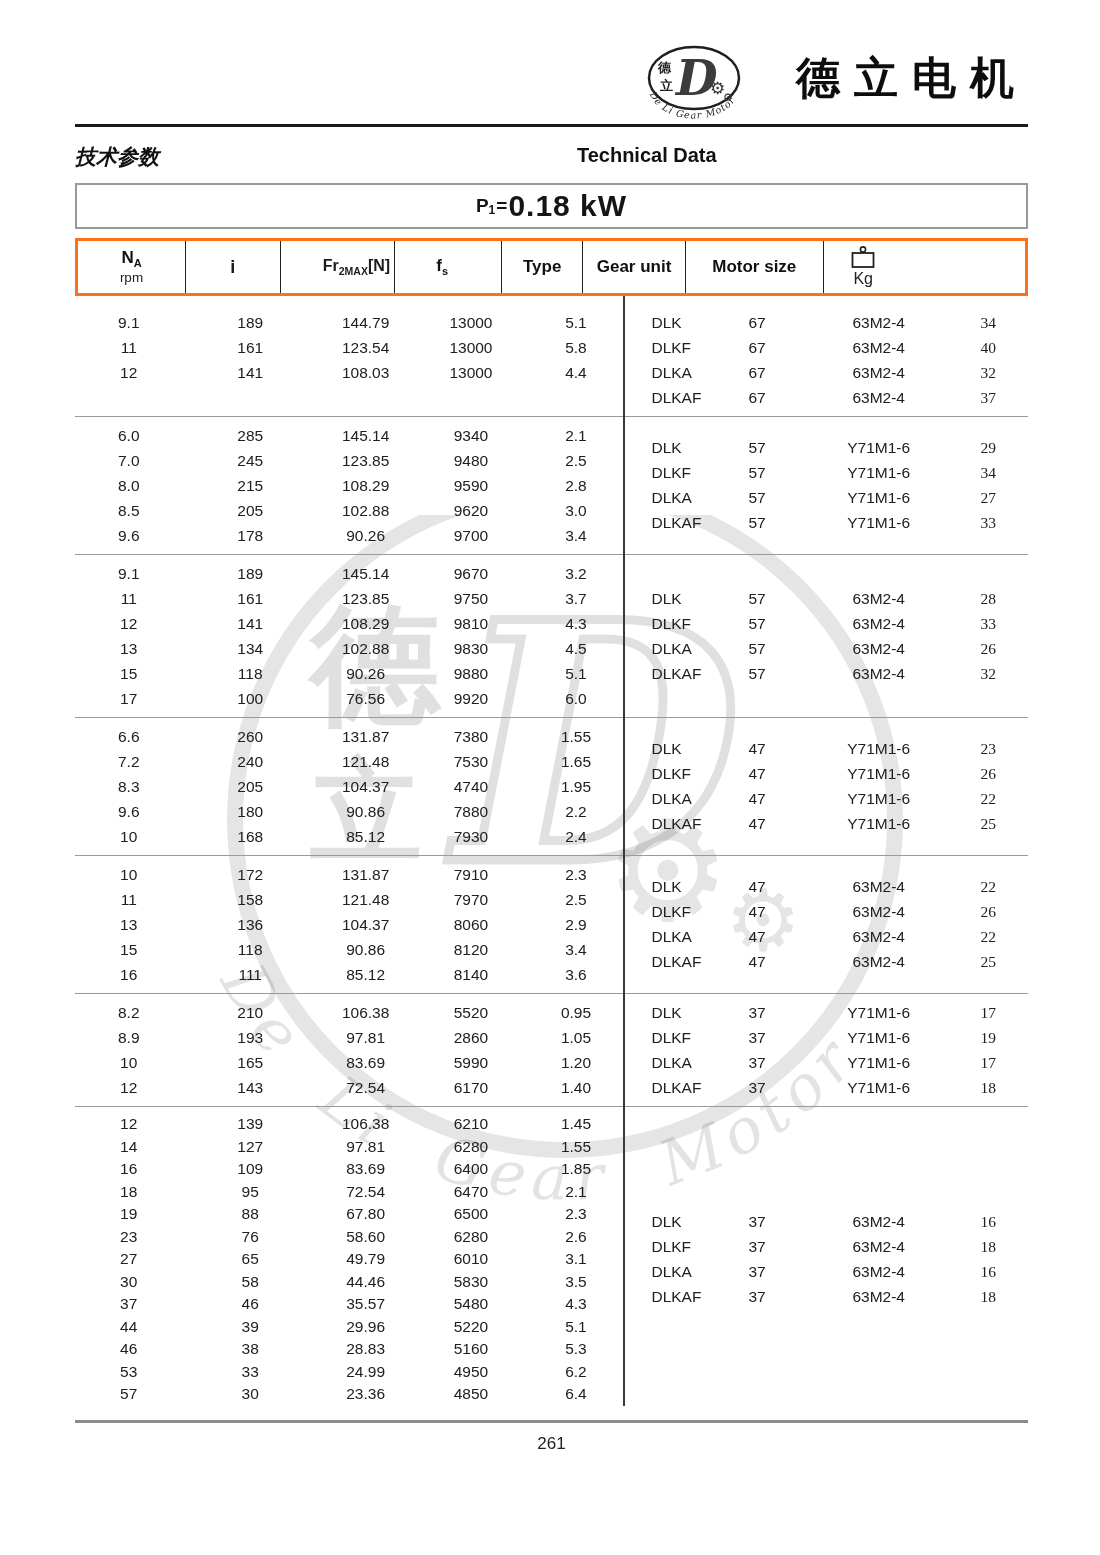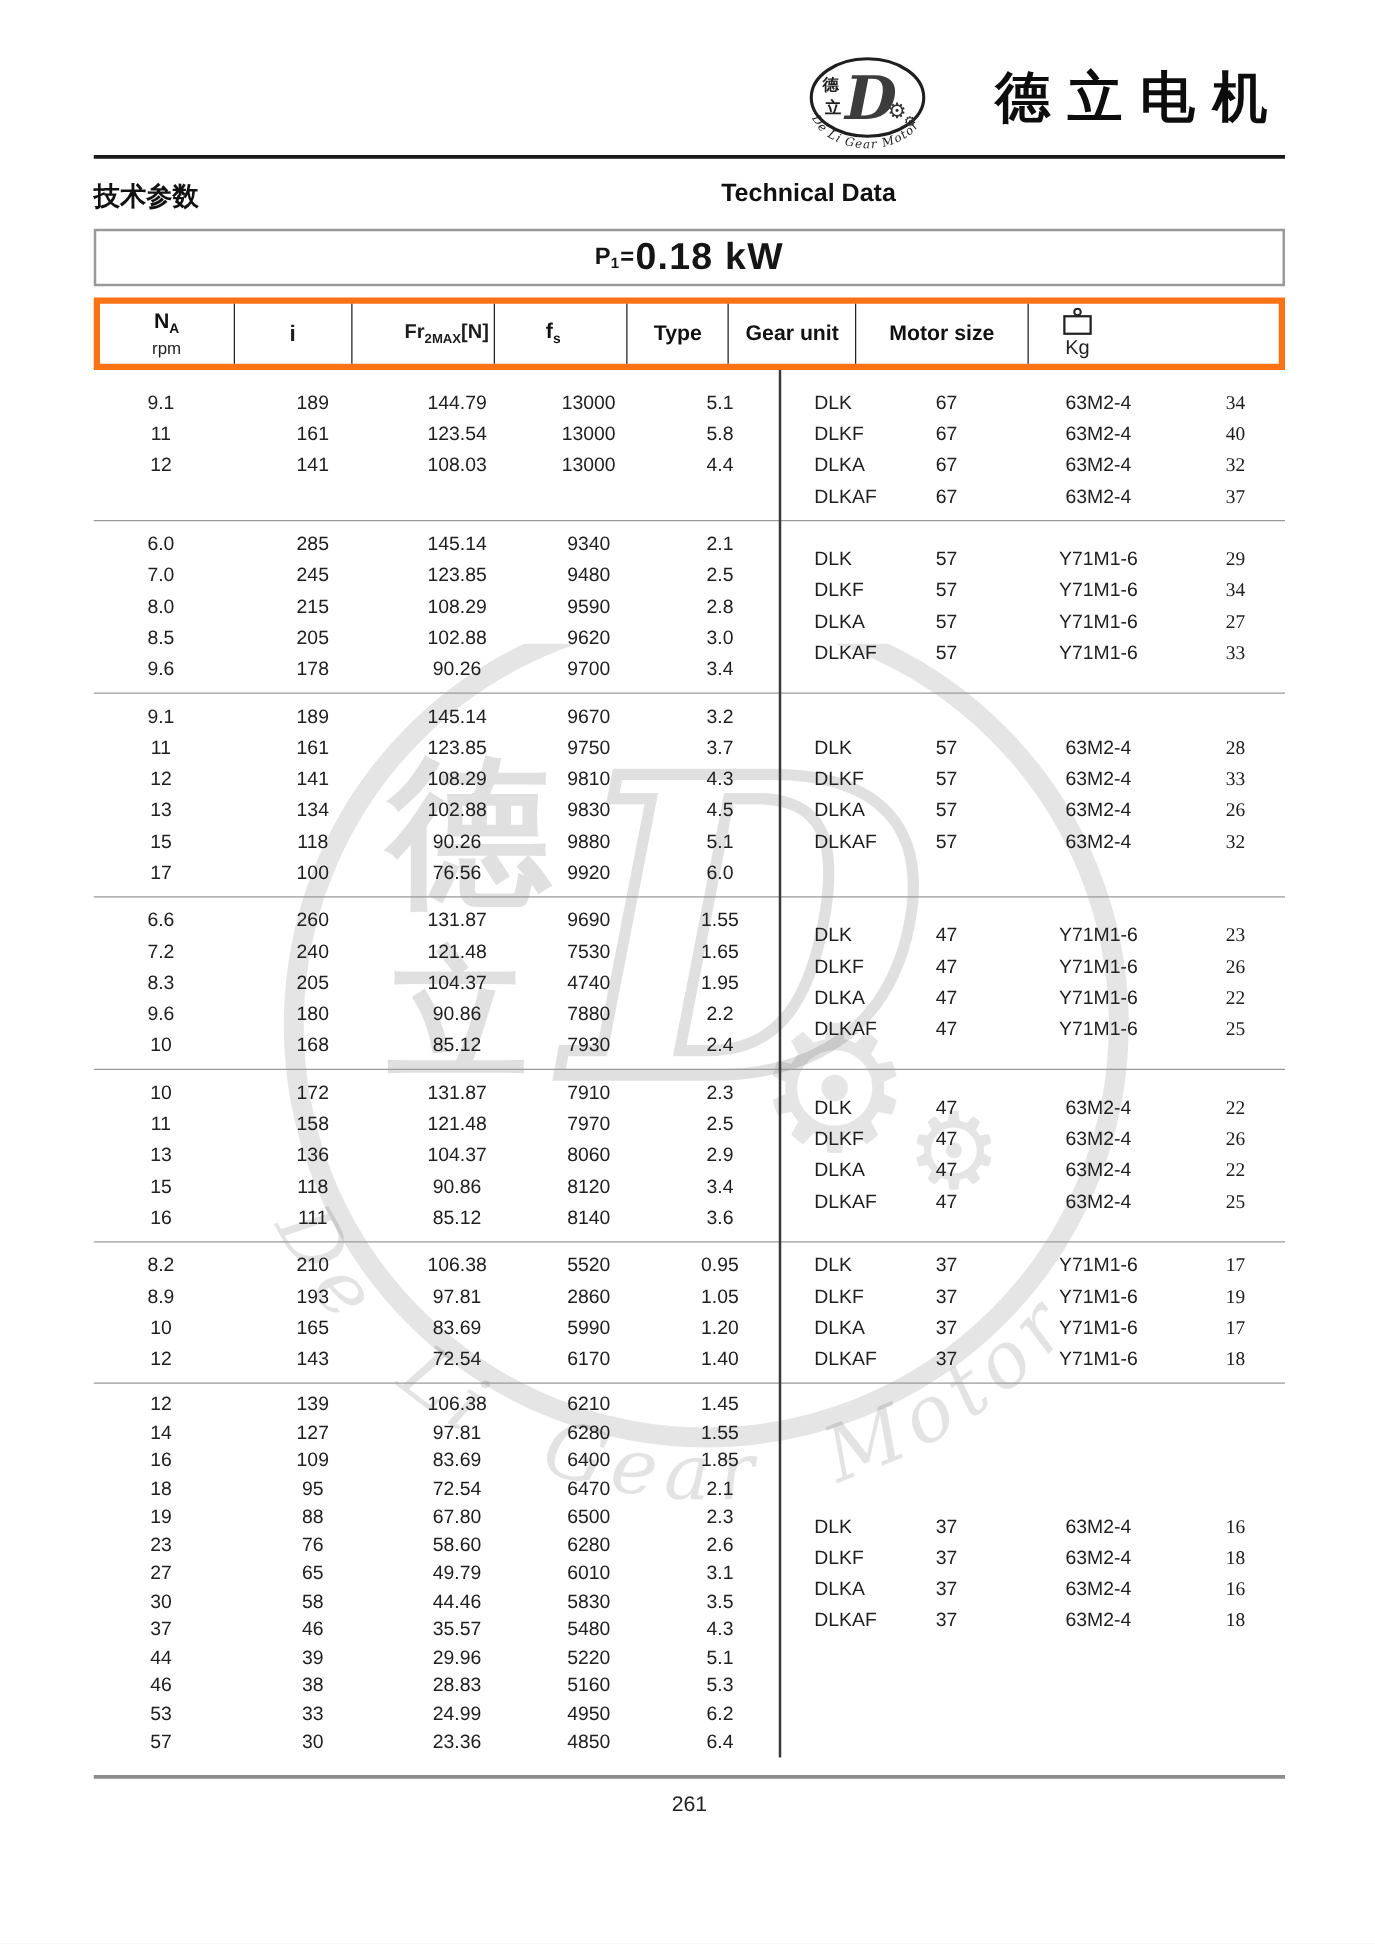--- a/index.html
+++ b/index.html
@@ -19,31 +19,31 @@
   
   .brand-row{display:flex;justify-content:flex-end;align-items:center;margin-top:34px;height:88px;}
   .logo-d{font:italic 900 48px "DejaVu Serif",serif;fill:#3c3c3c;}
   .logo-cjk{font-size:13px;fill:#222;font-weight:bold;}
   .logo-gear{fill:#333;}
   .logo-script{font:italic 9.5px "DejaVu Serif",serif;fill:#222;letter-spacing:1px;}
   .brand-name{font-family:"DejaVu Serif",serif;font-weight:900;font-size:44px;letter-spacing:14px;color:#0d0d0d;margin-left:14px;white-space:nowrap;}
   .top-rule{height:3px;background:#1a1a1a;margin-top:2px;}
   
   .title-row{position:relative;margin-top:16px;height:28px;}
-  .title-cn{position:absolute;left:0;top:0;font-size:21px;font-weight:600;color:#111;}
+  .title-cn{position:absolute;left:0;top:0;font-size:21px;font-weight:600;color:#111;font-style:italic;}
   .title-en{position:absolute;left:60%;transform:translateX(-50%);top:1px;font-size:20px;font-weight:bold;color:#111;}
   
   .power-box{margin-top:12px;height:46px;border:2px solid #999;box-sizing:border-box;
     display:flex;align-items:center;justify-content:center;}
   .power-sym{font-size:19px;font-weight:bold;color:#151515;}
   .power-sub{font-size:12px;font-weight:bold;color:#151515;position:relative;top:4px;}
   .power-eq{font-size:19px;font-weight:bold;color:#151515;margin:0 1px;}
   .power-val{font-size:30px;font-weight:800;color:#151515;letter-spacing:1px;}
   
-  .thead{margin-top:9px;display:flex;border:5px solid #f97316;box-sizing:border-box;height:58px;}
+  .thead{margin-top:9px;display:flex;border:3px solid #f97316;box-sizing:border-box;height:58px;}
   .th{border-left:1.5px solid #222;display:flex;flex-direction:column;align-items:center;justify-content:center;box-sizing:border-box;}
   .th:first-child{border-left:none;}
   .th-main{font-size:17px;font-weight:bold;color:#111;line-height:1.05;}
   .th-main sub{font-size:11px;font-weight:bold;}
   .th-unit{font-size:13.5px;color:#222;margin-top:1px;}
   .th-i{font-size:18px;font-weight:bold;}
   .th-fr{font-size:16px;font-weight:bold;}
   .th-fr sub{font-size:10.5px;}
   .w1{width:11.3%;} .w2{width:14.2%;} .w3{width:10%;} .w4{width:12.1%;padding-left:38px;} .w5{width:10%;}
   .w6{width:8.6%;margin-left:12px;} .w7{width:10.8%;} .w8{width:14.6%;} .w9{width:8.4%;}
@@ -336,21 +336,21 @@
               <div class="cell rc4">32</div>
             </div>
           </div>
         </div>
         <div class="group">
           <div class="gleft">
             <div class="lrow">
               <div class="cell lc1">6.6</div>
               <div class="cell lc2">260</div>
               <div class="cell lc3">131.87</div>
-              <div class="cell lc4">9690</div>
+              <div class="cell lc4">7380</div>
               <div class="cell lc5">1.55</div>
             </div>
             <div class="lrow">
               <div class="cell lc1">7.2</div>
               <div class="cell lc2">240</div>
               <div class="cell lc3">121.48</div>
               <div class="cell lc4">7530</div>
               <div class="cell lc5">1.65</div>
             </div>
             <div class="lrow">

